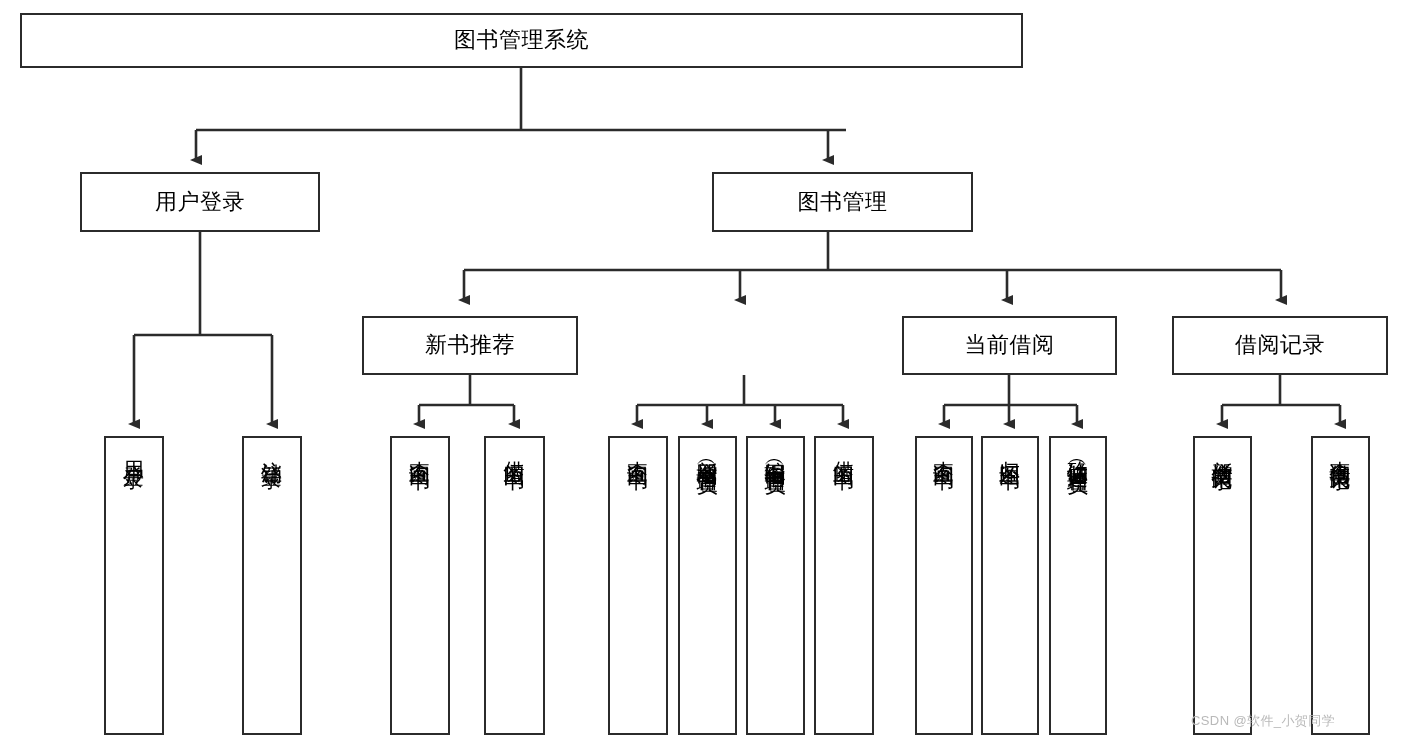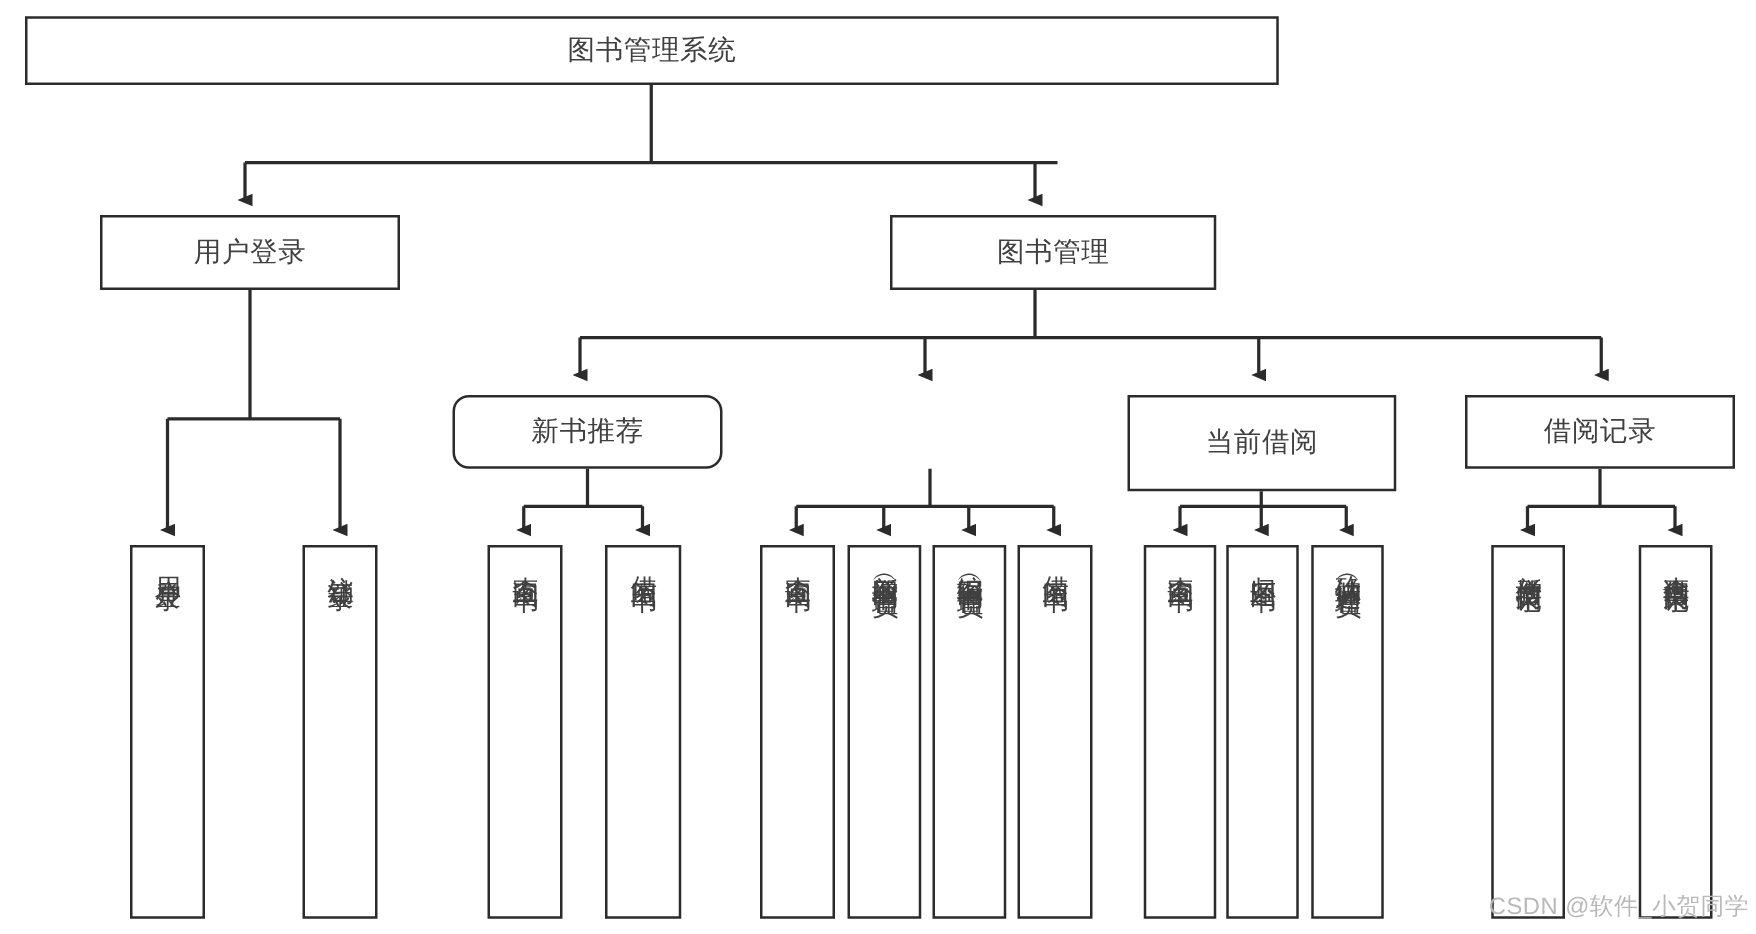--- a/index.html
+++ b/index.html
@@ -26,21 +26,21 @@
     pointer-events: none;
   }
   .node {
     position: absolute;
     box-sizing: border-box;
     border: 2.5px solid #2b2b2b;
     background: #ffffff;
     display: flex;
     align-items: center;
     justify-content: center;
-    color: #404040;
+    color: #000000;
   }
   .node-label {
     display: block;
     text-align: center;
     line-height: 1.22;
     letter-spacing: 0.5px;
   }
   .node.horiz .node-label {
     writing-mode: horizontal-tb;
     font-size: 22px;
@@ -60,21 +60,21 @@
     line-height: 1;
     margin: 0 auto;
   }
   .node.vert.tall-text .node-label {
     letter-spacing: 2px;
   }
   .watermark {
     position: absolute;
     left: 1191px;
     top: 712px;
-    font-size: 19px;
+    font-size: 13px;
     color: #b9b9b9;
     white-space: nowrap;
     letter-spacing: 0.4px;
   }
 </style>
 </head>
 <body>
 
 <div id="canvas">
 
@@ -133,26 +133,26 @@
   </div>
 
   <div class="node horiz" style="left:80px; top:172px; width:240px; height:60px;">
     <span class="node-label">用户登录</span>
   </div>
 
   <div class="node horiz" style="left:712px; top:172px; width:261px; height:60px;">
     <span class="node-label">图书管理</span>
   </div>
 
-  <div class="node horiz" style="left:362px; top:316px; width:216px; height:59px;border-radius:13px;">
+  <div class="node horiz" style="left:362px; top:316px; width:216px; height:59px;">
     <span class="node-label">新书推荐</span>
   </div>
 
 
-  <div class="node horiz" style="left:902px; top:316px; width:215px; height:77px;">
+  <div class="node horiz" style="left:902px; top:316px; width:215px; height:59px;">
     <span class="node-label">当前借阅</span>
   </div>
 
   <div class="node horiz" style="left:1172px; top:316px; width:216px; height:59px;">
     <span class="node-label">借阅记录</span>
   </div>
 
   <div class="node vert" style="left:104px; top:436px; width:60px; height:299px;">
     <span class="node-label">用户登录</span>
   </div>

